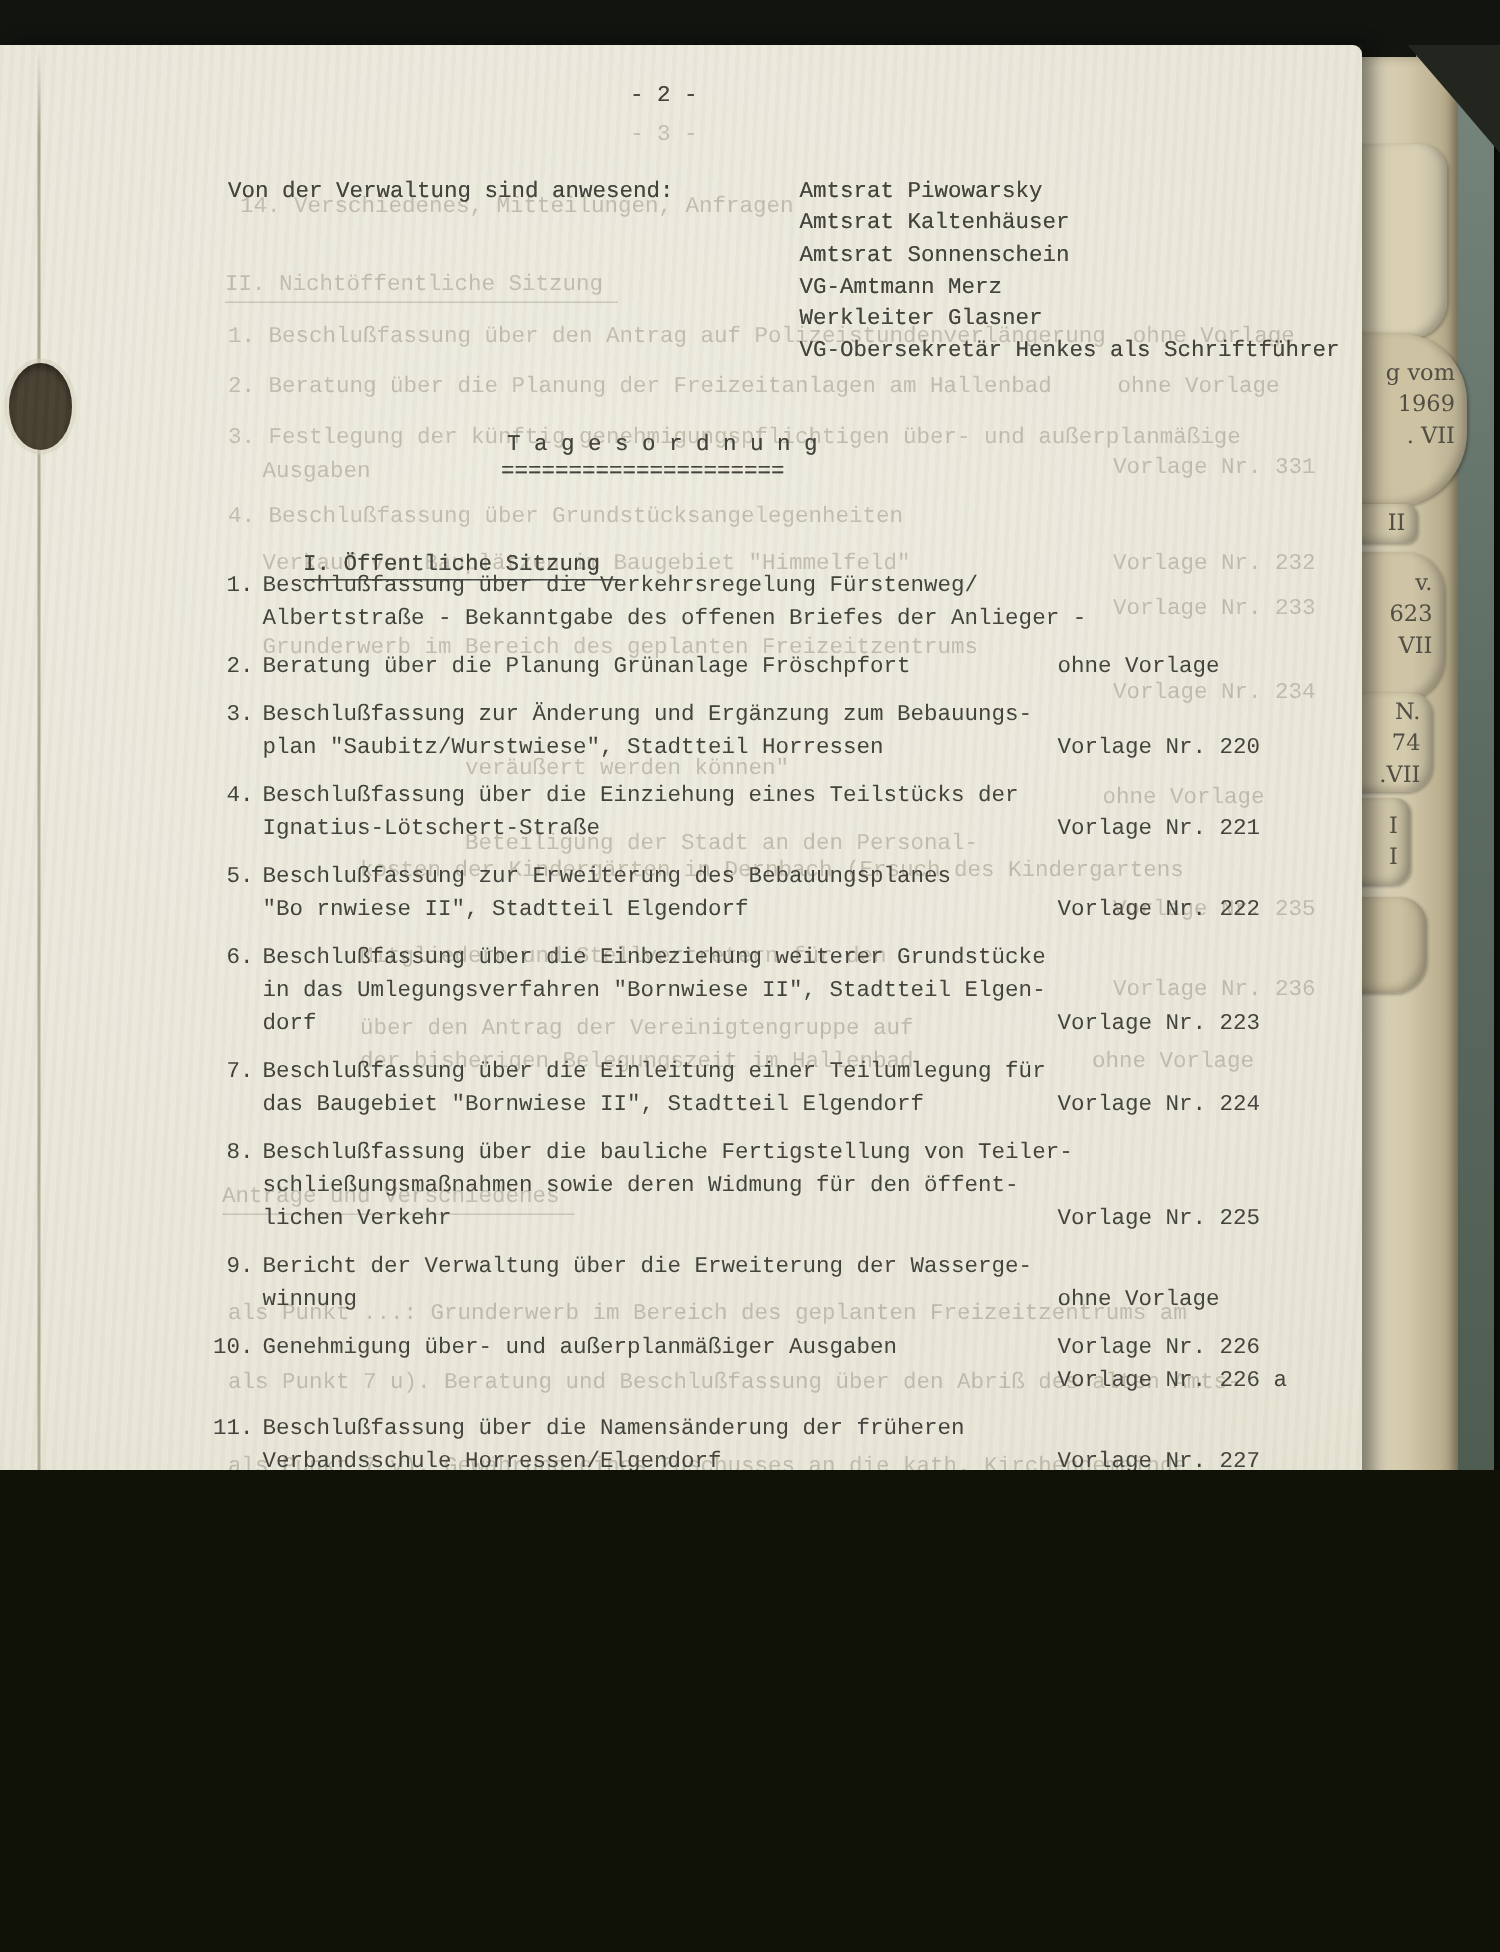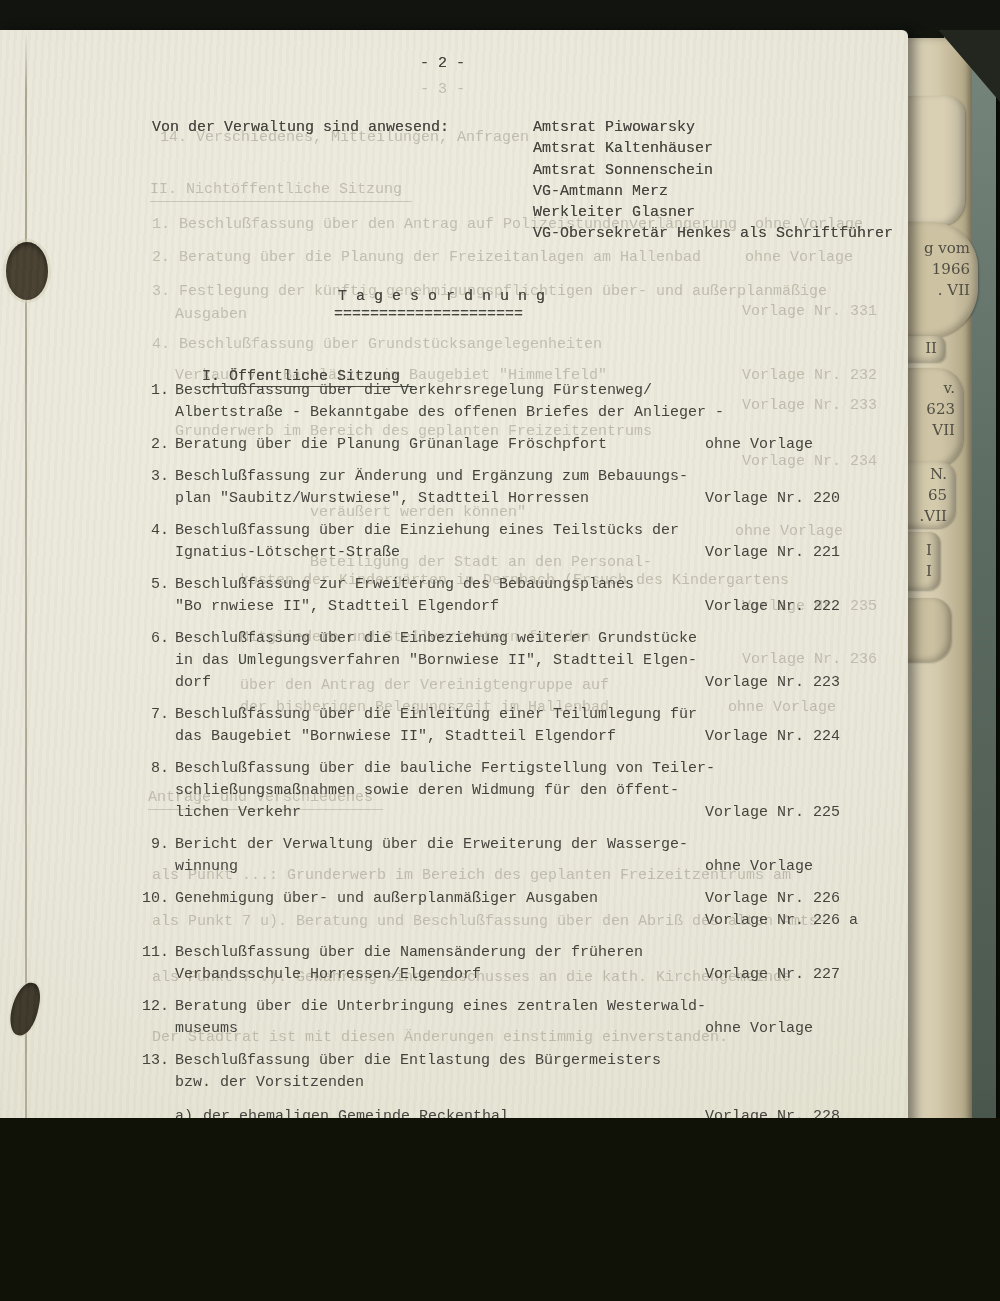--- a/index.html
+++ b/index.html
@@ -1,16 +1,16 @@
 <!DOCTYPE html>
 <html><head>
 <meta charset="utf-8">
 <style>
   html,body{margin:0;padding:0;background:#101208;}
-  .canvas{position:relative;width:1000px;height:1118px;overflow:hidden;
+  .canvas{position:relative;width:1000px;height:980px;overflow:hidden;
     background:linear-gradient(90deg,#191b15 0%,#1b1d17 80%,#0e100a 100%);
     font-family:"Liberation Mono","DejaVu Sans Mono",monospace;}
   .slate{position:absolute;left:950;top:0;width:50px;height:1301px;
     background:linear-gradient(90deg,#2b2e27,#14160f);z-index:0;}
   .cover{position:absolute;left:944px;top:34px;width:52px;height:1230px;
     background:linear-gradient(180deg,#77867c,#5c6b61 40%,#4c594f 85%,#3f4a42);
     border-radius:3px;z-index:1;box-shadow:2px 0 6px rgba(0,0,0,.5);}
   .stack{position:absolute;left:898px;top:38px;width:74px;height:1212px;
     background:linear-gradient(90deg,#e6dfc8,#d2c8aa 55%,#b4a988 92%,#9c9173);
     border-radius:0 12px 14px 0;z-index:2;box-shadow:inset -4px 0 7px rgba(0,0,0,.25);}
@@ -59,34 +59,34 @@
 <body>
 
 <div class="canvas">
   <div class="slate"></div>
   <div class="cover"></div>
   <div class="stack"></div>
   <div id="tabs-layer">
       <div class="tab" style="left: 893px; top: 96px; width: 72px; height: 130px; border-radius: 0px 18px 26px 0px; background: linear-gradient(90deg, rgb(217, 208, 180), rgb(217, 208, 180) 70%, rgba(0, 0, 0, 0.12)) rgb(217, 208, 180); padding-top: 0px;"></div>
       <div class="tab" style="left: 890px; top: 222px; width: 88px; height: 116px; border-radius: 0px 46px 50px 0px; background: linear-gradient(90deg, rgb(205, 194, 162), rgb(205, 194, 162) 70%, rgba(0, 0, 0, 0.12)) rgb(205, 194, 162); padding-top: 16px;">
         <div>g vom</div>
-        <div>1966</div>
+        <div>1969</div>
         <div>. VII</div>
       </div>
       <div class="tab" style="left: 893px; top: 336px; width: 52px; height: 26px; border-radius: 0px 8px 8px 0px; background: linear-gradient(90deg, rgb(210, 200, 170), rgb(210, 200, 170) 70%, rgba(0, 0, 0, 0.12)) rgb(210, 200, 170); padding-top: 2px;">
         <div>II</div>
       </div>
       <div class="tab" style="left: 891px; top: 368px; width: 72px; height: 100px; border-radius: 0px 26px 30px 0px; background: linear-gradient(90deg, rgb(207, 196, 165), rgb(207, 196, 165) 70%, rgba(0, 0, 0, 0.12)) rgb(207, 196, 165); padding-top: 10px;">
         <div>v.</div>
         <div>623</div>
         <div>VII</div>
       </div>
       <div class="tab" style="left: 893px; top: 462px; width: 62px; height: 66px; border-radius: 0px 14px 18px 0px; background: linear-gradient(90deg, rgb(212, 202, 172), rgb(212, 202, 172) 70%, rgba(0, 0, 0, 0.12)) rgb(212, 202, 172); padding-top: 2px;">
         <div>N.</div>
-        <div>65</div>
+        <div>74</div>
         <div>.VII</div>
       </div>
       <div class="tab" style="left: 894px; top: 532px; width: 46px; height: 58px; border-radius: 0px 10px 12px 0px; background: linear-gradient(90deg, rgb(208, 198, 168), rgb(208, 198, 168) 70%, rgba(0, 0, 0, 0.12)) rgb(208, 198, 168); padding-top: 8px;">
         <div>I</div>
         <div>I</div>
       </div>
       <div class="tab" style="left: 893px; top: 598px; width: 58px; height: 64px; border-radius: 0px 18px 22px 0px; background: linear-gradient(90deg, rgb(203, 192, 160), rgb(203, 192, 160) 70%, rgba(0, 0, 0, 0.12)) rgb(203, 192, 160); padding-top: 0px;"></div>
       <div class="tab" style="left: 897px; top: 1140px; width: 42px; height: 108px; border-radius: 0px 14px 10px 0px; background: linear-gradient(90deg, rgb(214, 204, 174), rgb(214, 204, 174) 70%, rgba(0, 0, 0, 0.12)) rgb(214, 204, 174); padding-top: 40px;">
         <div>I</div>
       </div>

